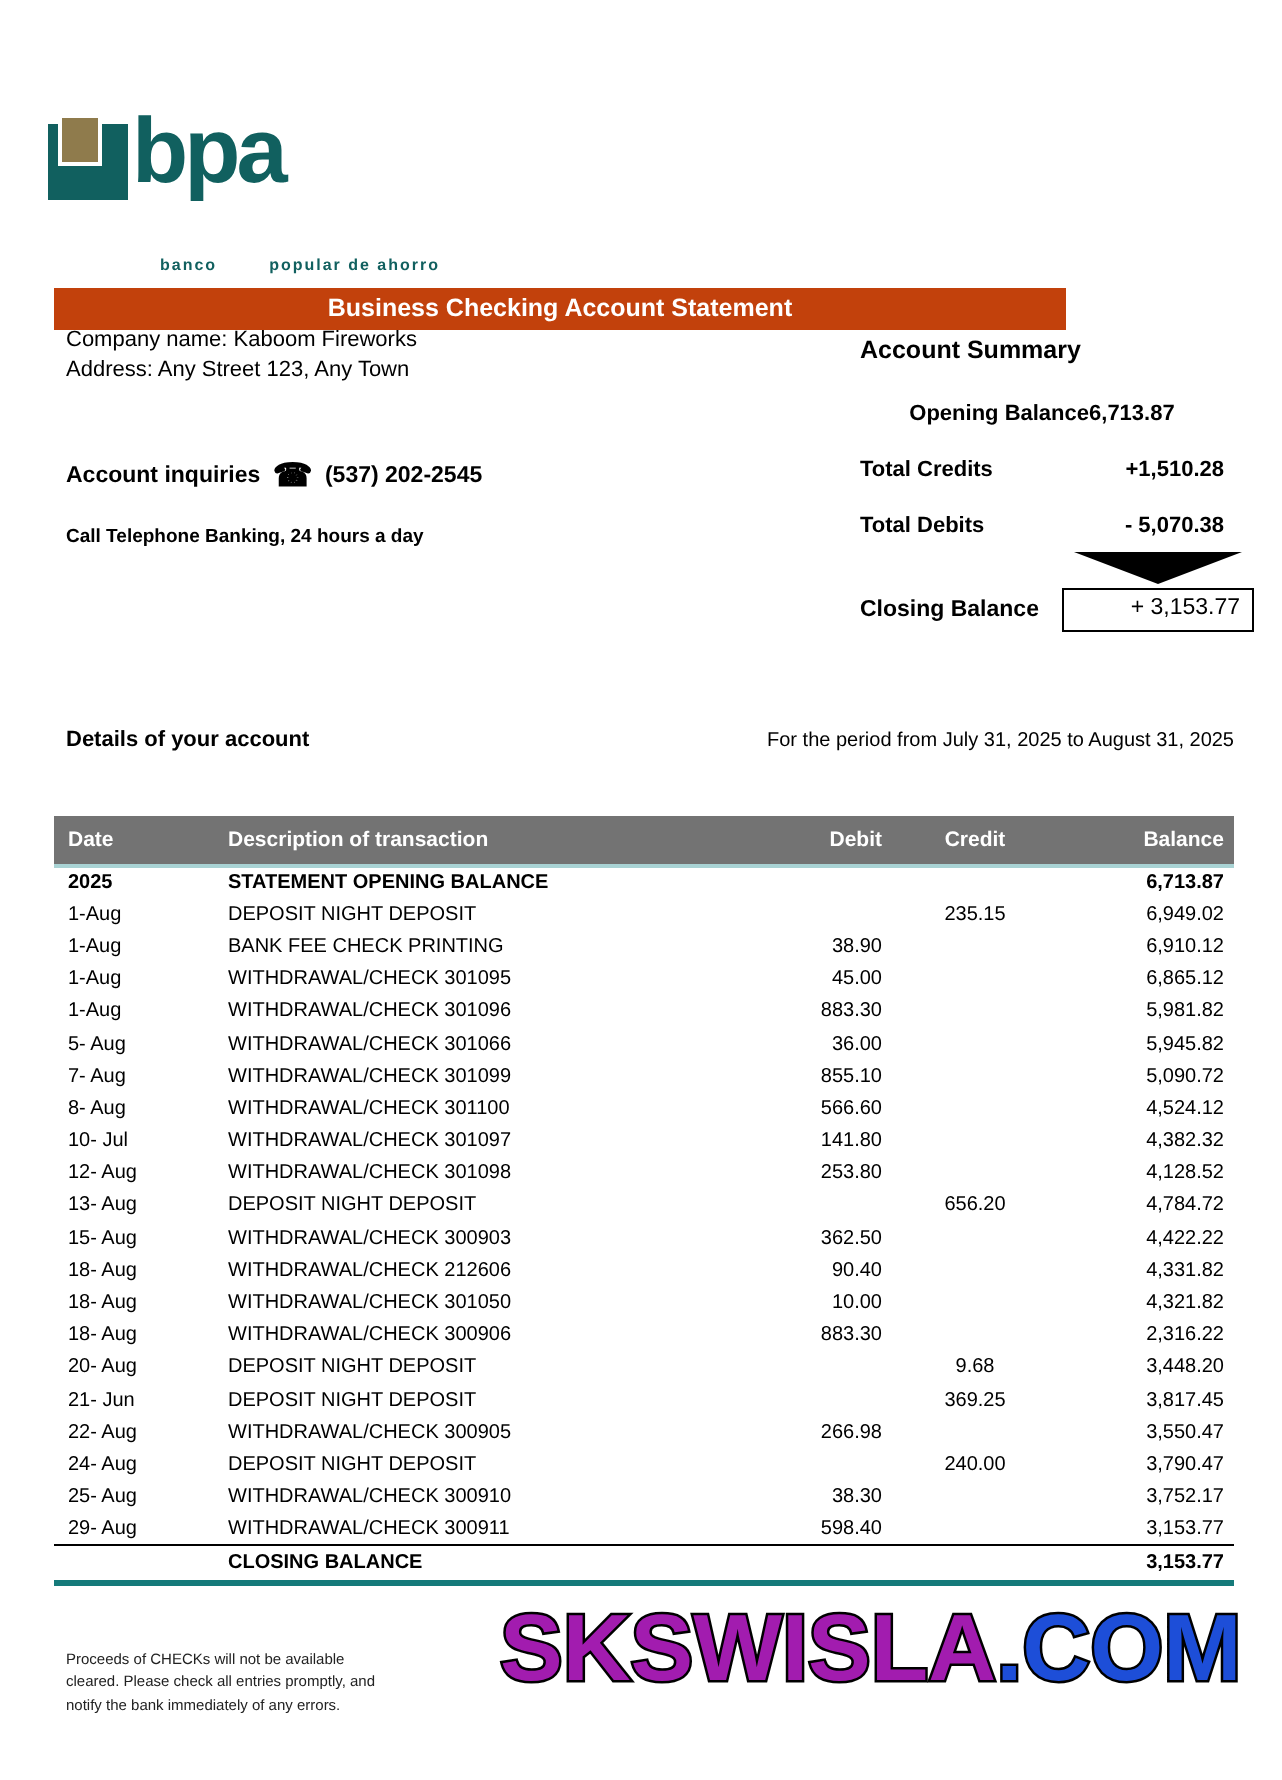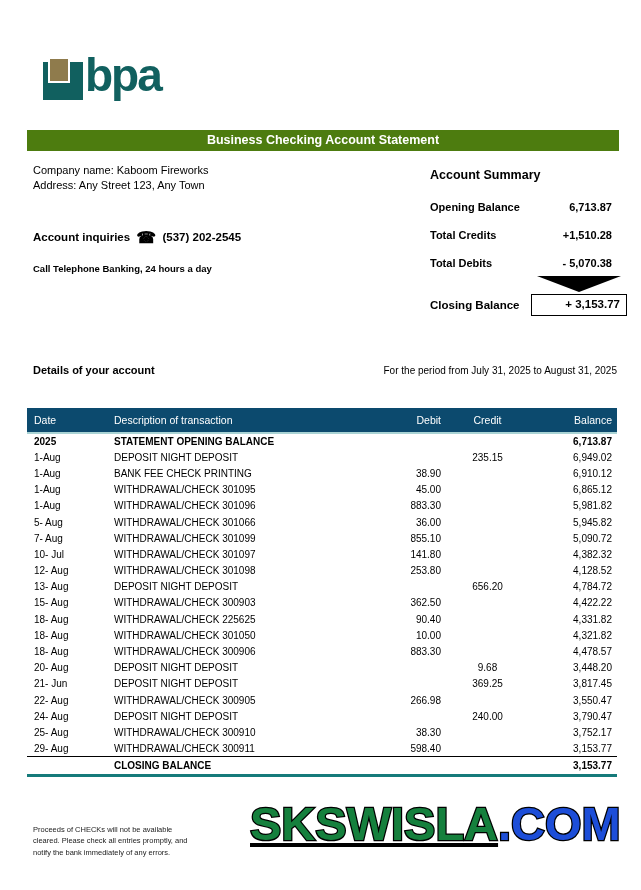--- a/index.html
+++ b/index.html
@@ -1,67 +1,67 @@
 <!DOCTYPE html>
 <html><head>
 <meta charset="utf-8">
 <style>
   * { margin:0; padding:0; box-sizing:border-box; }
   html,body { background:#e8e8e8; }
   body { font-family:"Liberation Sans", sans-serif; color:#000; }
   #page { position:relative; width:641px; height:890px; background:#fff; margin:0 auto; overflow:hidden; }
 
   
-  .logo { position:absolute; left:43px; top:54px; width:220px; height:52px;padding-left:23px; }
+  .logo { position:absolute; left:24px; top:54px; width:220px; height:52px;padding-left:23px; }
   .logo-mark { position:absolute; left:0; top:8px; width:40px; height:38px; background:#11605f; }
   .logo-mark-inner { position:absolute; left:5px; top:-5px; width:22px; height:26px; background:#8f7b4c; border:2px solid #fff; }
   .logo-text { position:absolute; left:42px; top:-2px; font-size:46px; font-weight:bold; letter-spacing:-2px; color:#11605f; line-height:46px; }
   .logo-sub { position:absolute; left:56px; top:46px; display:flex; gap:26px; font-size:8px; font-weight:bold; letter-spacing:1px; color:#11605f;margin-top:28px; }
 
   
-  .title-bar { position:absolute; left:27px; top:130px; width:592px; height:21px; background:#4d7c0f; color:#fff; font-size:12.5px; font-weight:bold; text-align:center; line-height:21px; }
+  .title-bar { position:absolute; left:27px; top:144px; width:506px; height:21px; background:#c2410c; color:#fff; font-size:12.5px; font-weight:bold; text-align:center; line-height:21px; }
 
   
   .company { position:absolute; left:33px; top:163px; font-size:11px; font-weight:normal; line-height:1.35; }
   .inquiries { position:absolute; left:33px; top:228px; font-size:11.5px; font-weight:bold; }
   .phone-glyph { font-size:16px; vertical-align:-2px; padding:0 3px; }
   .banking-line { position:absolute; left:33px; top:263px; font-size:9.5px; font-weight:bold;text-align:center; }
 
   
   .summary { position:absolute; left:430px; top:168px; width:182px; }
   .summary-heading { font-size:12.5px; font-weight:bold; }
   .sum-row { position:absolute; left:0; width:182px; display:flex; justify-content:space-between; font-size:11px; font-weight:bold; }
-  .sum-row.r0 { top:33px; } .sum-row.r1 { top:61px; } .sum-row.r2 { top:89px; }
+  .sum-row.r0 { top:33px;justify-content:center; } .sum-row.r1 { top:61px; } .sum-row.r2 { top:89px; }
 
   .arrow-down { position:absolute; left:537px; top:276px; width:0; height:0; border-left:42px solid transparent; border-right:42px solid transparent; border-top:16px solid #000; }
   .closing-label { position:absolute; left:430px; top:299px; font-size:11.5px; font-weight:bold; }
-  .closing-box { position:absolute; left:531px; top:294px; width:96px; height:22px; border:1.5px solid #000; font-size:11.5px; font-weight:bold; text-align:right; line-height:19px; padding-right:6px; }
+  .closing-box { position:absolute; left:531px; top:294px; width:96px; height:22px; border:1.5px solid #000; font-size:11.5px; font-weight:normal; text-align:right; line-height:19px; padding-right:6px; }
 
   
   .details-heading { position:absolute; left:33px; top:364px; font-size:11px; font-weight:bold; }
   .period { position:absolute; right:24px; top:365px; font-size:10px;text-align:right; }
 
   
   .tbl-wrap { position:absolute; left:27px; top:408px; width:590px; }
   table { border-collapse:collapse; width:590px; table-layout:fixed; }
-  thead th { background:#0c4a6e; color:#fff; font-size:10.5px; font-weight:normal; height:25px; border-bottom:2px solid #a9d3d4; padding:0 4px; }
+  thead th { background:#737373; color:#fff; font-size:10.5px; font-weight:bold; height:25px; border-bottom:2px solid #a9d3d4; padding:0 4px; }
   th.c-date, td.c-date { width:83px; text-align:left; padding-left:7px; }
   th.c-desc, td.c-desc { width:237px; text-align:left; }
   th.c-debit, td.c-debit { width:98px; text-align:right; }
   th.c-credit, td.c-credit { width:85px; text-align:center; }
   th.c-bal, td.c-bal { width:87px; text-align:right; padding-right:5px; }
   tbody td { font-size:10px; height:16.2px; padding:0 4px; vertical-align:middle; }
   tbody tr.bold td { font-weight:bold; }
   tbody tr.closing td { font-weight:bold; border-top:1px solid #000; }
   .tbl-divider { height:3px; background:#157a7a; margin-top:1px; }
 
   
   .disclaimer { position:absolute; left:33px; top:824px; width:190px; font-size:7.5px; color:#222; line-height:1.5; }
   .watermark { position:absolute; left:250px; top:796px; font-size:47px; font-weight:bold; white-space:nowrap; -webkit-text-stroke:2.5px #000; paint-order:stroke fill; letter-spacing:0; }
-  .wm-red { color:#15803d;text-decoration:underline; }
+  .wm-red { color:#a21caf; }
   .wm-blue { color:#1d4ed8;margin-top:15px; }
 </style>
 </head>
 <body>
 
 <div id="page">
 
   <div class="logo">
     <div class="logo-mark">
       <div class="logo-mark-inner"></div>
@@ -166,20 +166,27 @@
             <td class="c-bal">5,945.82</td>
           </tr>
           <tr>
             <td class="c-date">7- Aug</td>
             <td class="c-desc">WITHDRAWAL/CHECK 301099</td>
             <td class="c-debit">855.10</td>
             <td class="c-credit"></td>
             <td class="c-bal">5,090.72</td>
           </tr>
           <tr>
+            <td class="c-date">8- Aug</td>
+            <td class="c-desc">WITHDRAWAL/CHECK 301100</td>
+            <td class="c-debit">566.60</td>
+            <td class="c-credit"></td>
+            <td class="c-bal">4,524.12</td>
+          </tr>
+          <tr>
             <td class="c-date">10- Jul</td>
             <td class="c-desc">WITHDRAWAL/CHECK 301097</td>
             <td class="c-debit">141.80</td>
             <td class="c-credit"></td>
             <td class="c-bal">4,382.32</td>
           </tr>
           <tr>
             <td class="c-date">12- Aug</td>
             <td class="c-desc">WITHDRAWAL/CHECK 301098</td>
             <td class="c-debit">253.80</td>
@@ -195,38 +202,38 @@
           </tr>
           <tr>
             <td class="c-date">15- Aug</td>
             <td class="c-desc">WITHDRAWAL/CHECK 300903</td>
             <td class="c-debit">362.50</td>
             <td class="c-credit"></td>
             <td class="c-bal">4,422.22</td>
           </tr>
           <tr>
             <td class="c-date">18- Aug</td>
-            <td class="c-desc">WITHDRAWAL/CHECK 225625</td>
+            <td class="c-desc">WITHDRAWAL/CHECK 212606</td>
             <td class="c-debit">90.40</td>
             <td class="c-credit"></td>
             <td class="c-bal">4,331.82</td>
           </tr>
           <tr>
             <td class="c-date">18- Aug</td>
             <td class="c-desc">WITHDRAWAL/CHECK 301050</td>
             <td class="c-debit">10.00</td>
             <td class="c-credit"></td>
             <td class="c-bal">4,321.82</td>
           </tr>
           <tr>
             <td class="c-date">18- Aug</td>
             <td class="c-desc">WITHDRAWAL/CHECK 300906</td>
             <td class="c-debit">883.30</td>
             <td class="c-credit"></td>
-            <td class="c-bal">4,478.57</td>
+            <td class="c-bal">2,316.22</td>
           </tr>
           <tr>
             <td class="c-date">20- Aug</td>
             <td class="c-desc">DEPOSIT NIGHT DEPOSIT</td>
             <td class="c-debit"></td>
             <td class="c-credit">9.68</td>
             <td class="c-bal">3,448.20</td>
           </tr>
           <tr>
             <td class="c-date">21- Jun</td>

